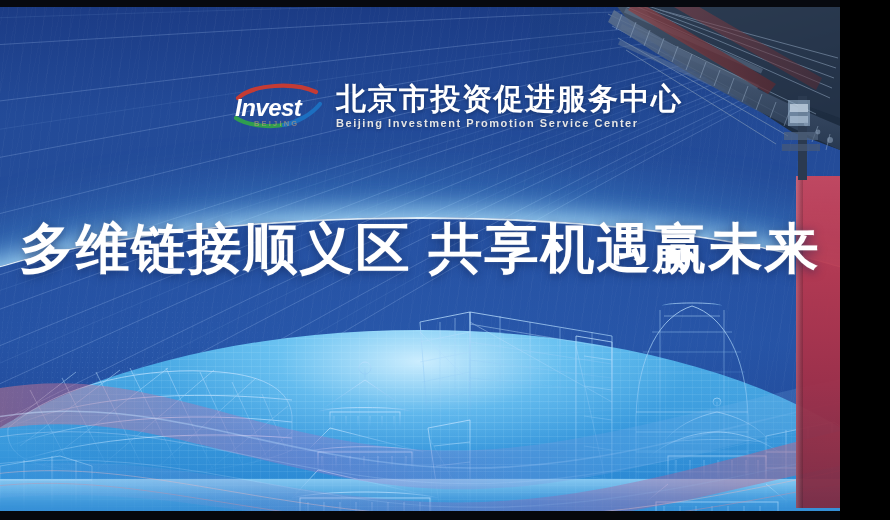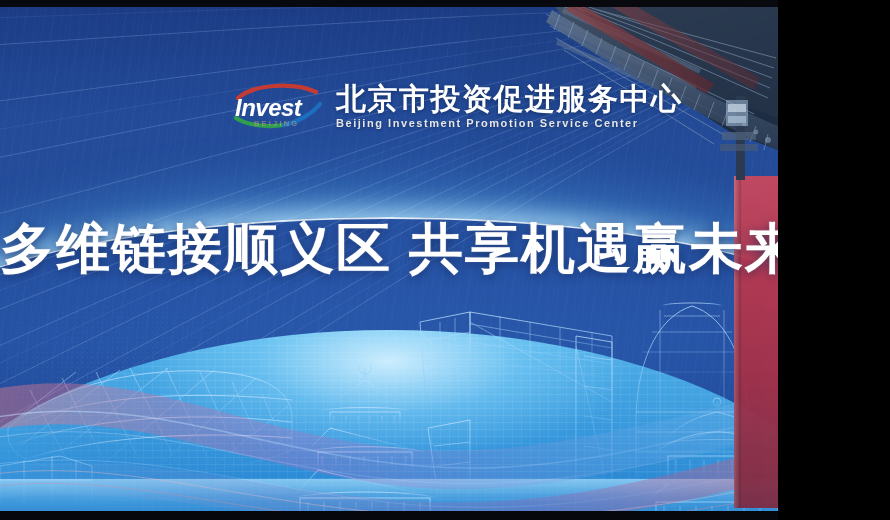--- a/index.html
+++ b/index.html
@@ -1,18 +1,18 @@
 <!DOCTYPE html>
 <html><head>
 <meta charset="utf-8">
 <style>
   html,body{margin:0;padding:0;background:#000;}
   body{width:890px;height:520px;overflow:hidden;font-family:"Liberation Sans","DejaVu Sans",sans-serif;}
 
-  #stage{position:relative;width:778px;height:520px;overflow:hidden;background:#1f4fa3;}
+  #stage{position:relative;width:840px;height:520px;overflow:hidden;background:#1f4fa3;}
 
   
   .bg-base{position:absolute;inset:0;
     background:
       radial-gradient(120% 90% at 50% 118%, #2f86d6 0%, #2a6ec4 16%, #2a5fb6 34%, #264f9f 55%, #1e3f8c 78%, #1a3578 100%);
   }
   .bg-blue-wash{position:absolute;inset:0;
     background:linear-gradient(180deg,#1c3f8e 0%,#2a5cb2 22%,#2e63b8 48%,#2a5fb4 66%,#1f4a9b 82%,#16356f 100%);
     opacity:.55;}
 

